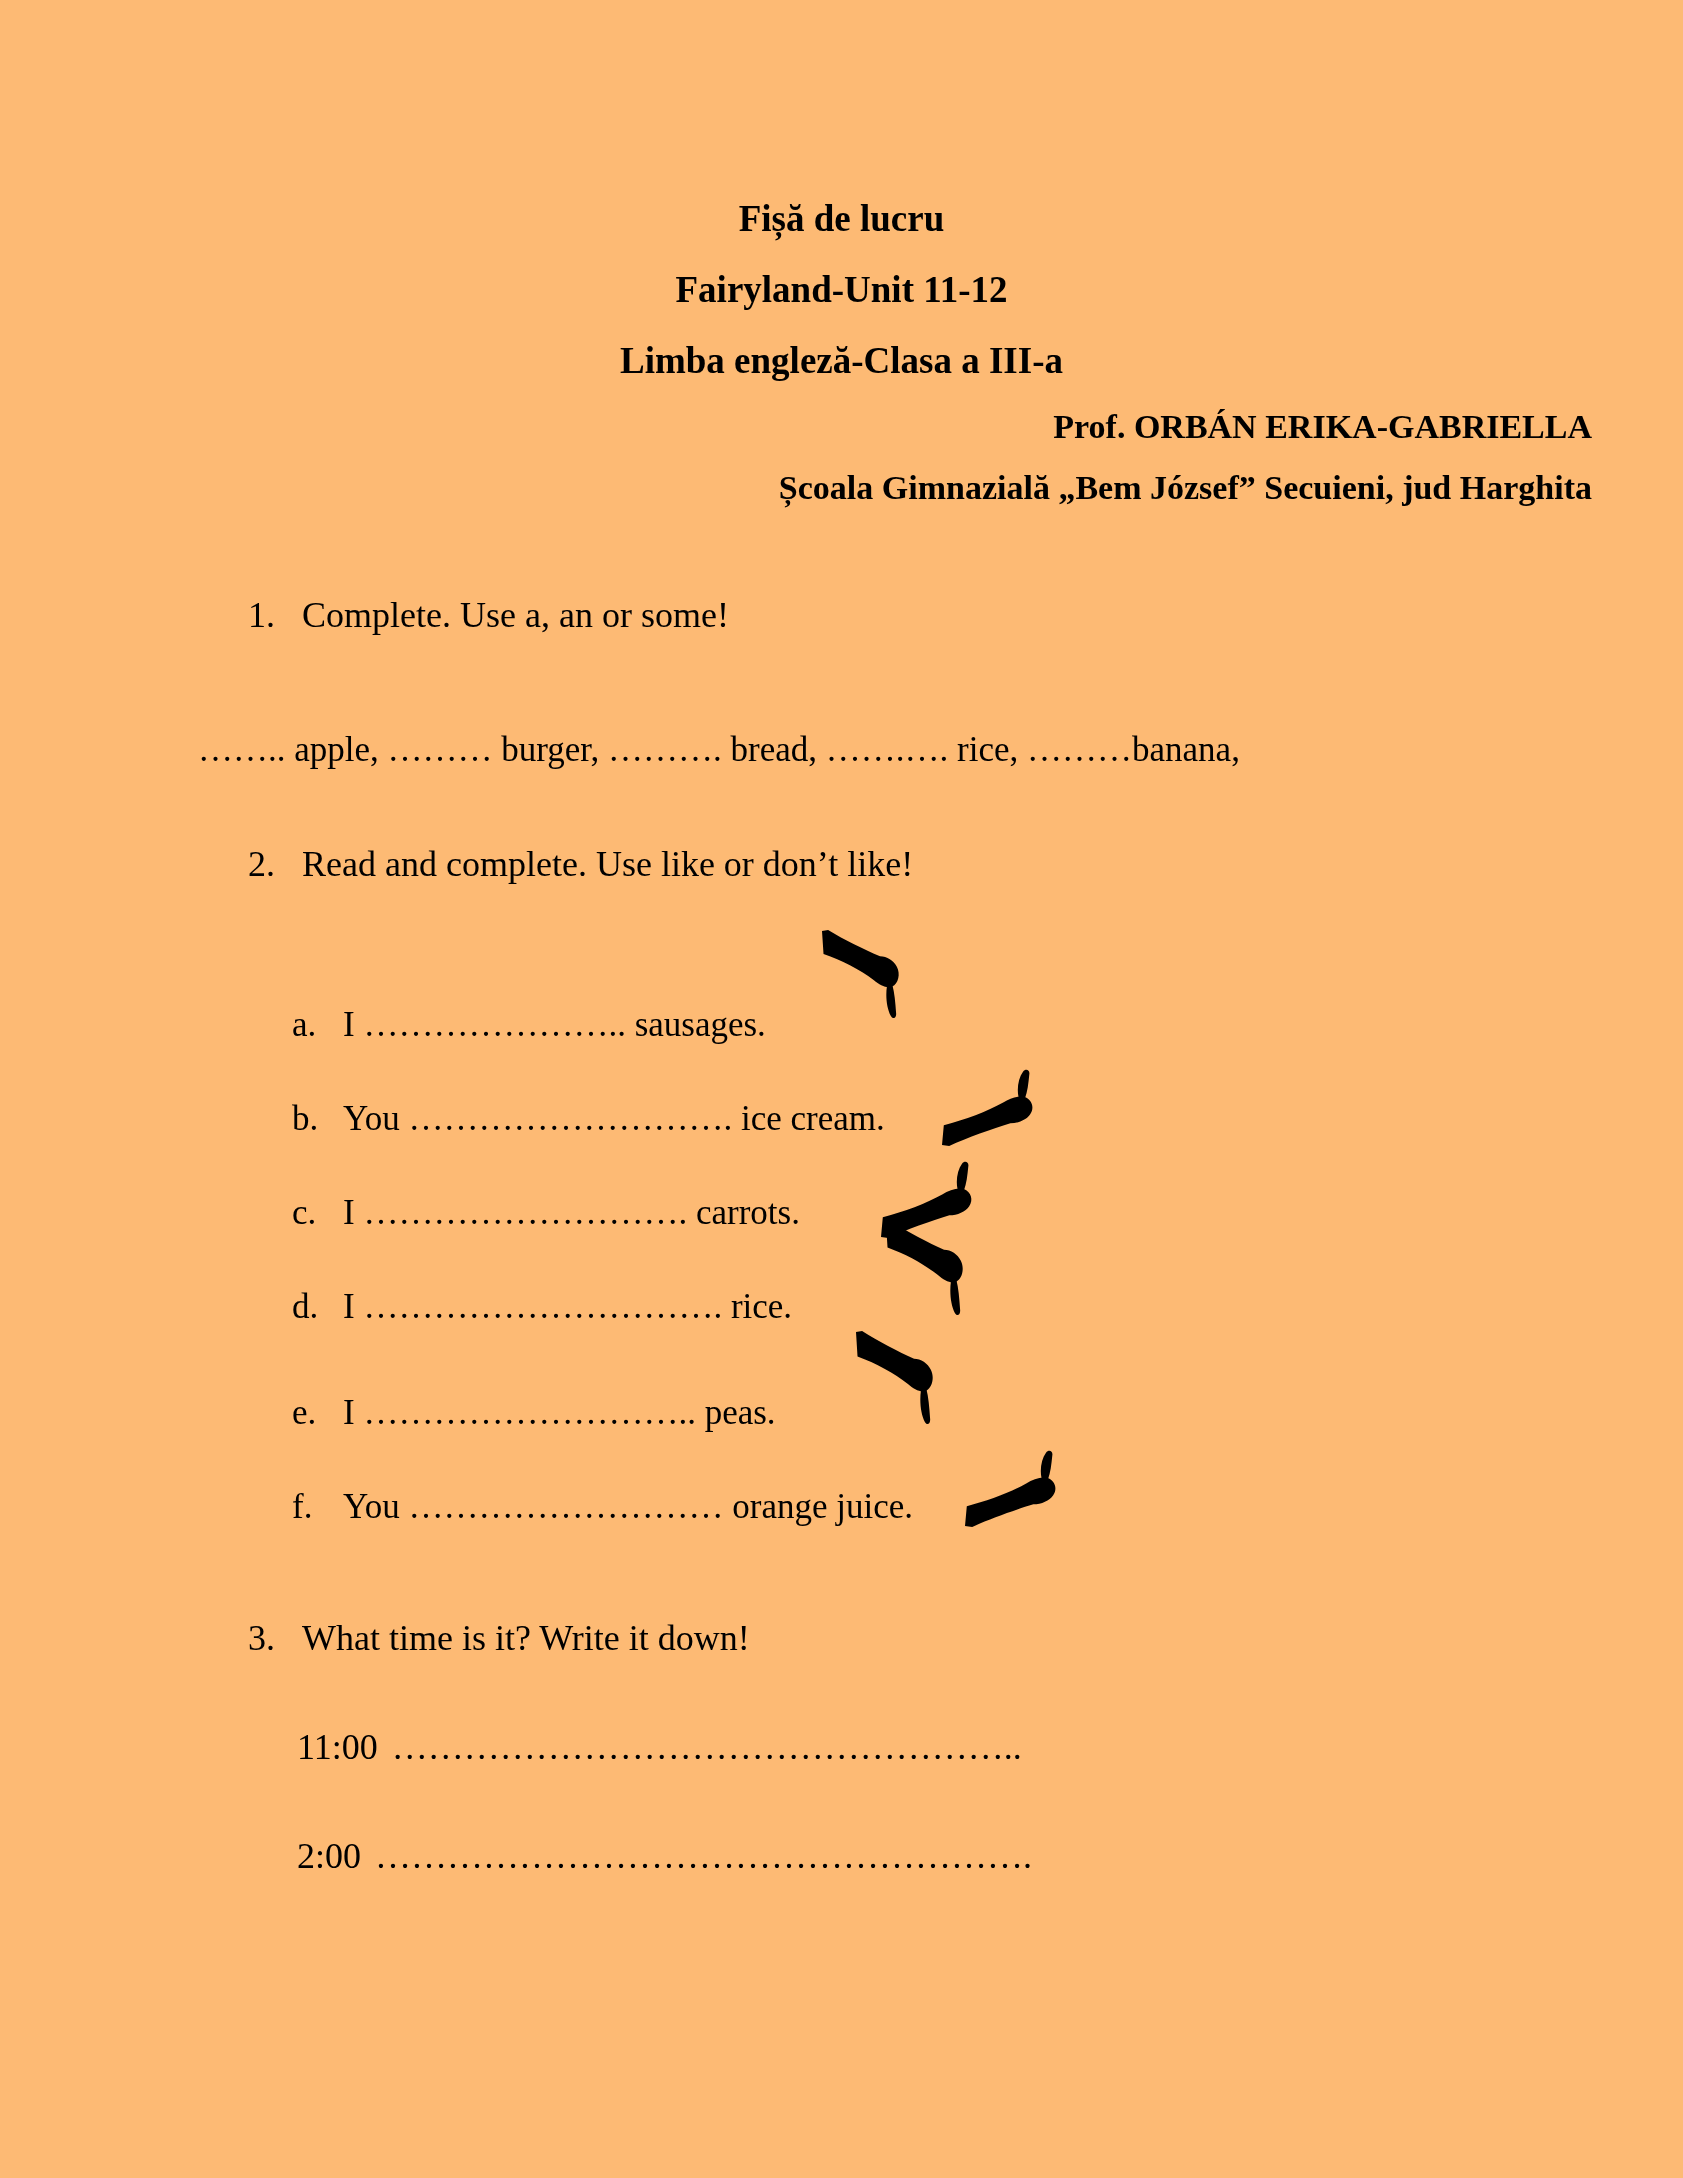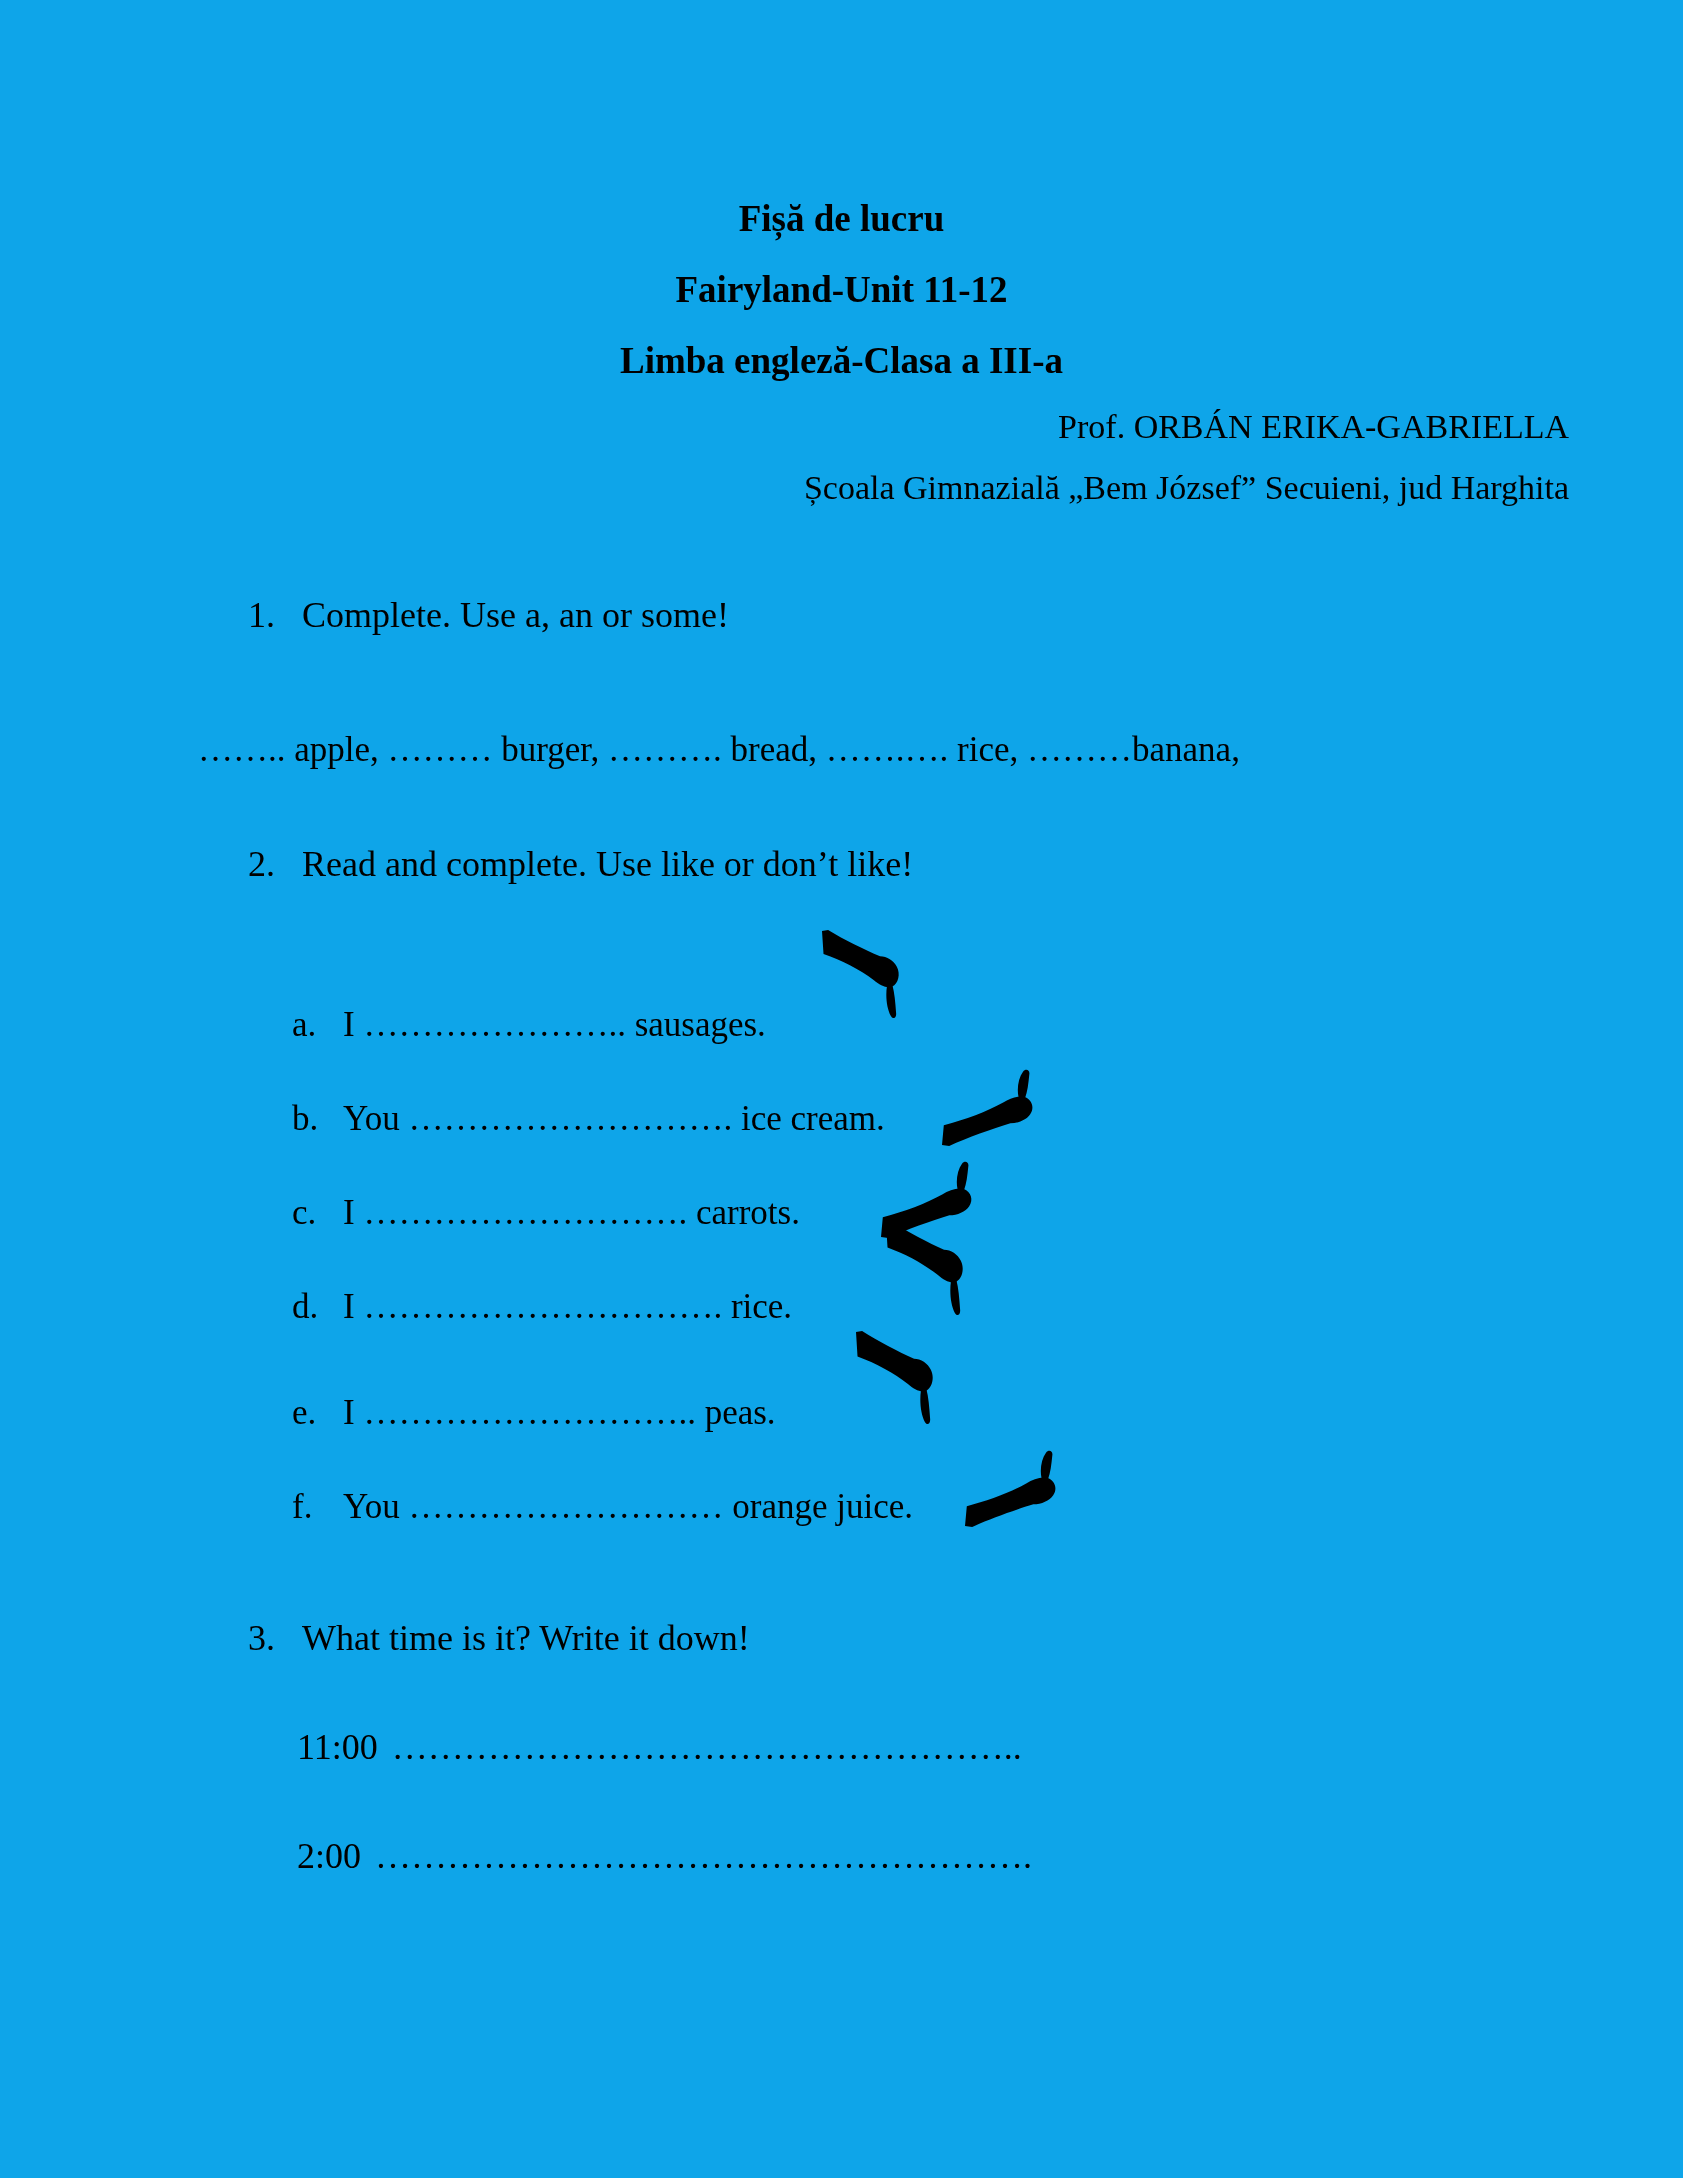--- a/index.html
+++ b/index.html
@@ -1,37 +1,37 @@
 <!DOCTYPE html>
 <html><head>
 <meta charset="utf-8">
 <style>
   html, body { margin: 0; padding: 0; background: #ffffff; }
   .page {
     position: relative;
     width: 1683px;
     height: 2178px;
-    background: #0ea5e9;
+    background: #fdba74;
     color: #000000;
     font-family: "Liberation Serif", "DejaVu Serif", serif;
     font-size: 35px;
     overflow: hidden;
   }
   
   .header {
     padding-top: 183px;
     text-align: center;
     font-weight: bold;
     font-size: 37px;
   }
   .header .hline { line-height: 71px; }
   .byline {
     text-align: right;
-    padding-right: 114px;
-    font-weight: normal;
+    padding-right: 91px;
+    font-weight: bold;
     font-size: 34px;
   }
   .byline .bline { line-height: 61px; }
   
   .ex-heading {
     margin-left: 248px;
     font-size: 36px;
     line-height: 48px;
     white-space: nowrap;
   }

